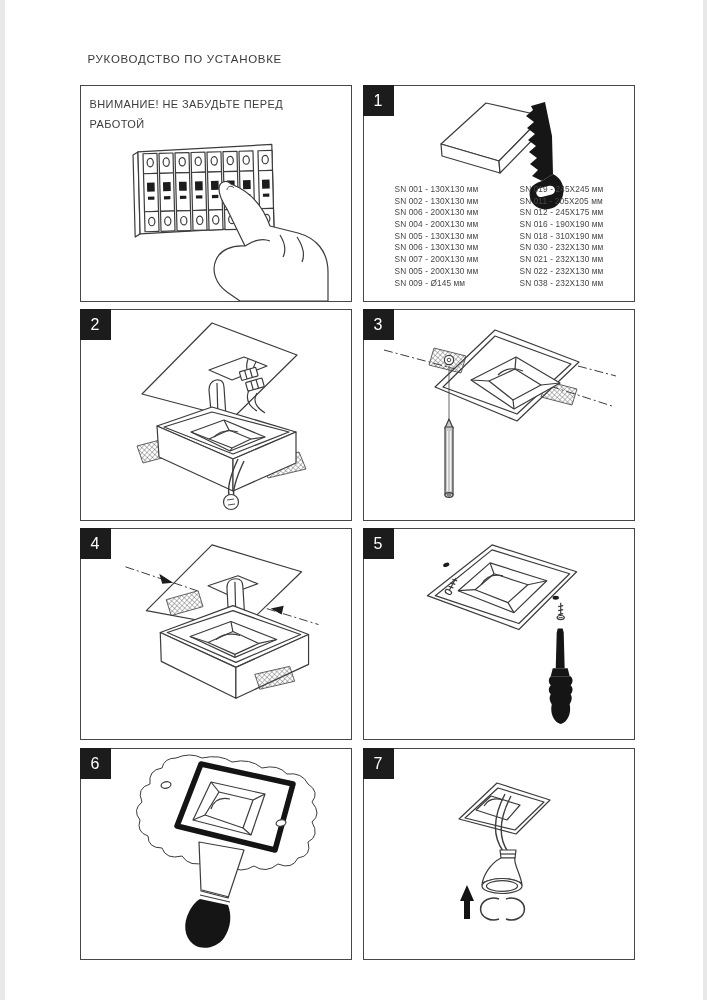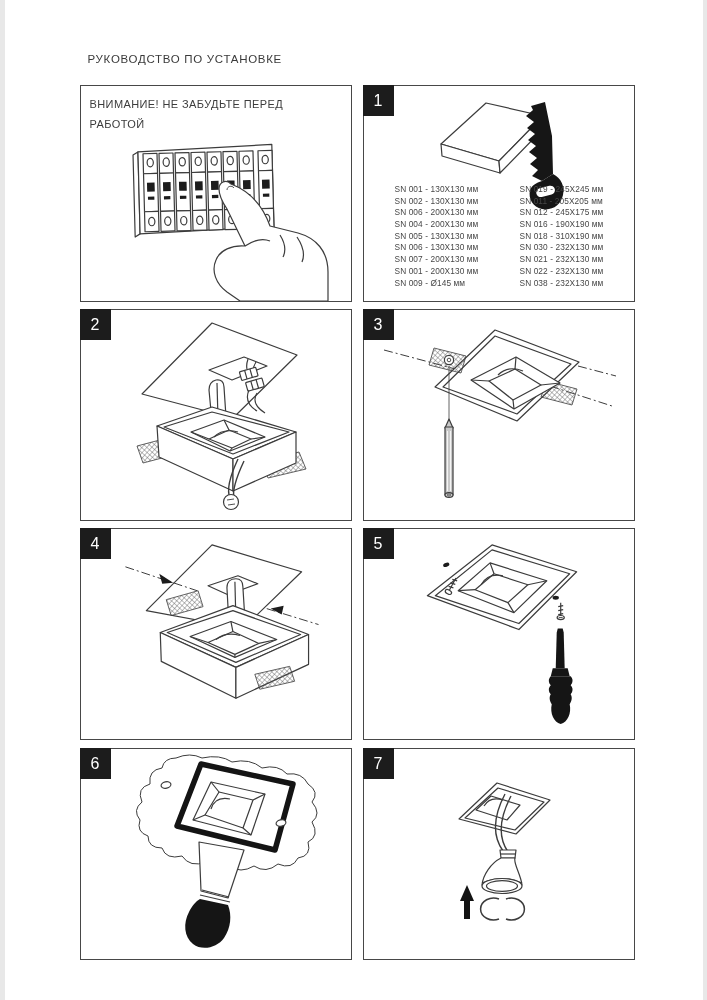--- a/index.html
+++ b/index.html
@@ -97,21 +97,21 @@
       </g>
     </svg>
     <div class="sn-col sn-left">
       <div>SN 001 - 130X130 мм</div>
       <div>SN 002 - 130X130 мм</div>
       <div>SN 006 - 200X130 мм</div>
       <div>SN 004 - 200X130 мм</div>
       <div>SN 005 - 130X130 мм</div>
       <div>SN 006 - 130X130 мм</div>
       <div>SN 007 - 200X130 мм</div>
-      <div>SN 001 - 200X130 мм</div>
+      <div>SN 005 - 200X130 мм</div>
       <div>SN 009 - Ø145 мм</div>
     </div>
     <div class="sn-col sn-right">
       <div>SN 019 - 245X245 мм</div>
       <div>SN 011 - 205X205 мм</div>
       <div>SN 012 - 245X175 мм</div>
       <div>SN 016 - 190X190 мм</div>
       <div>SN 018 - 310X190 мм</div>
       <div>SN 030 - 232X130 мм</div>
       <div>SN 021 - 232X130 мм</div>

